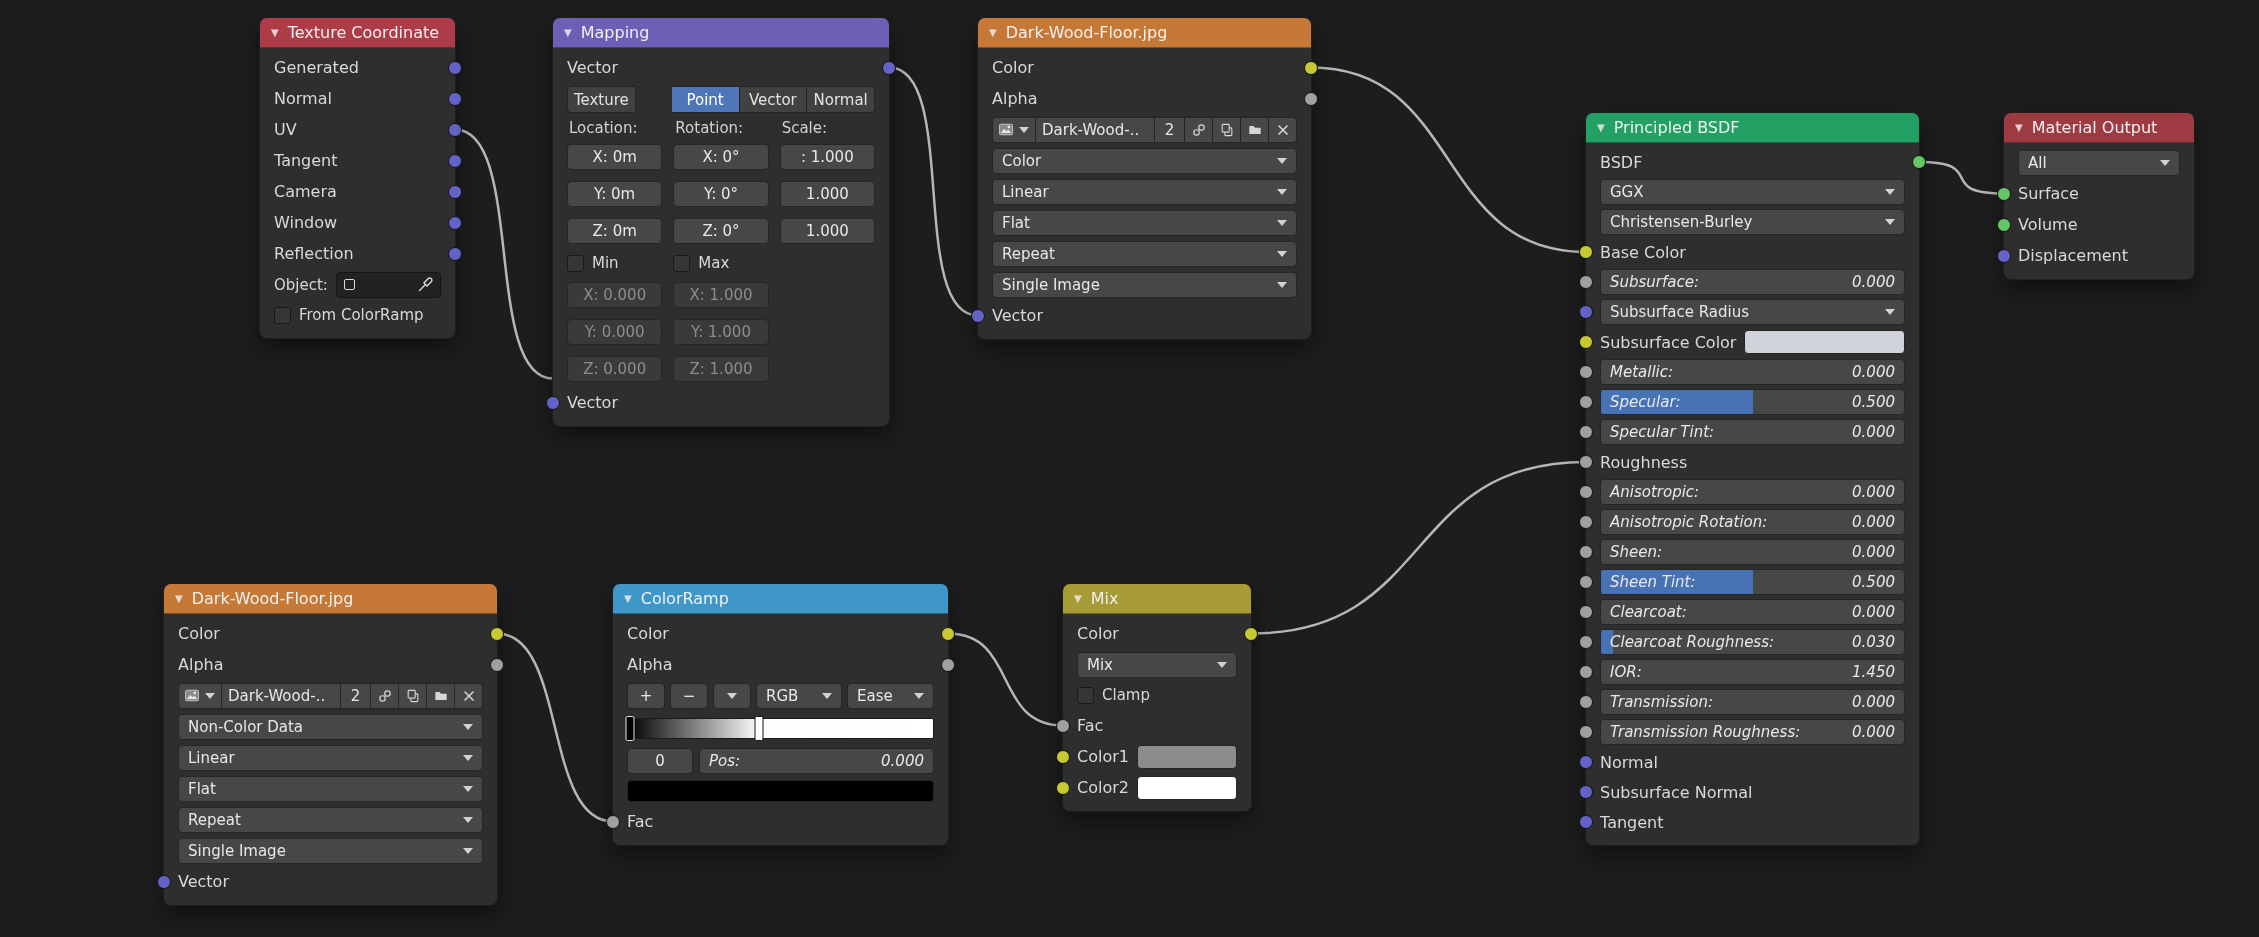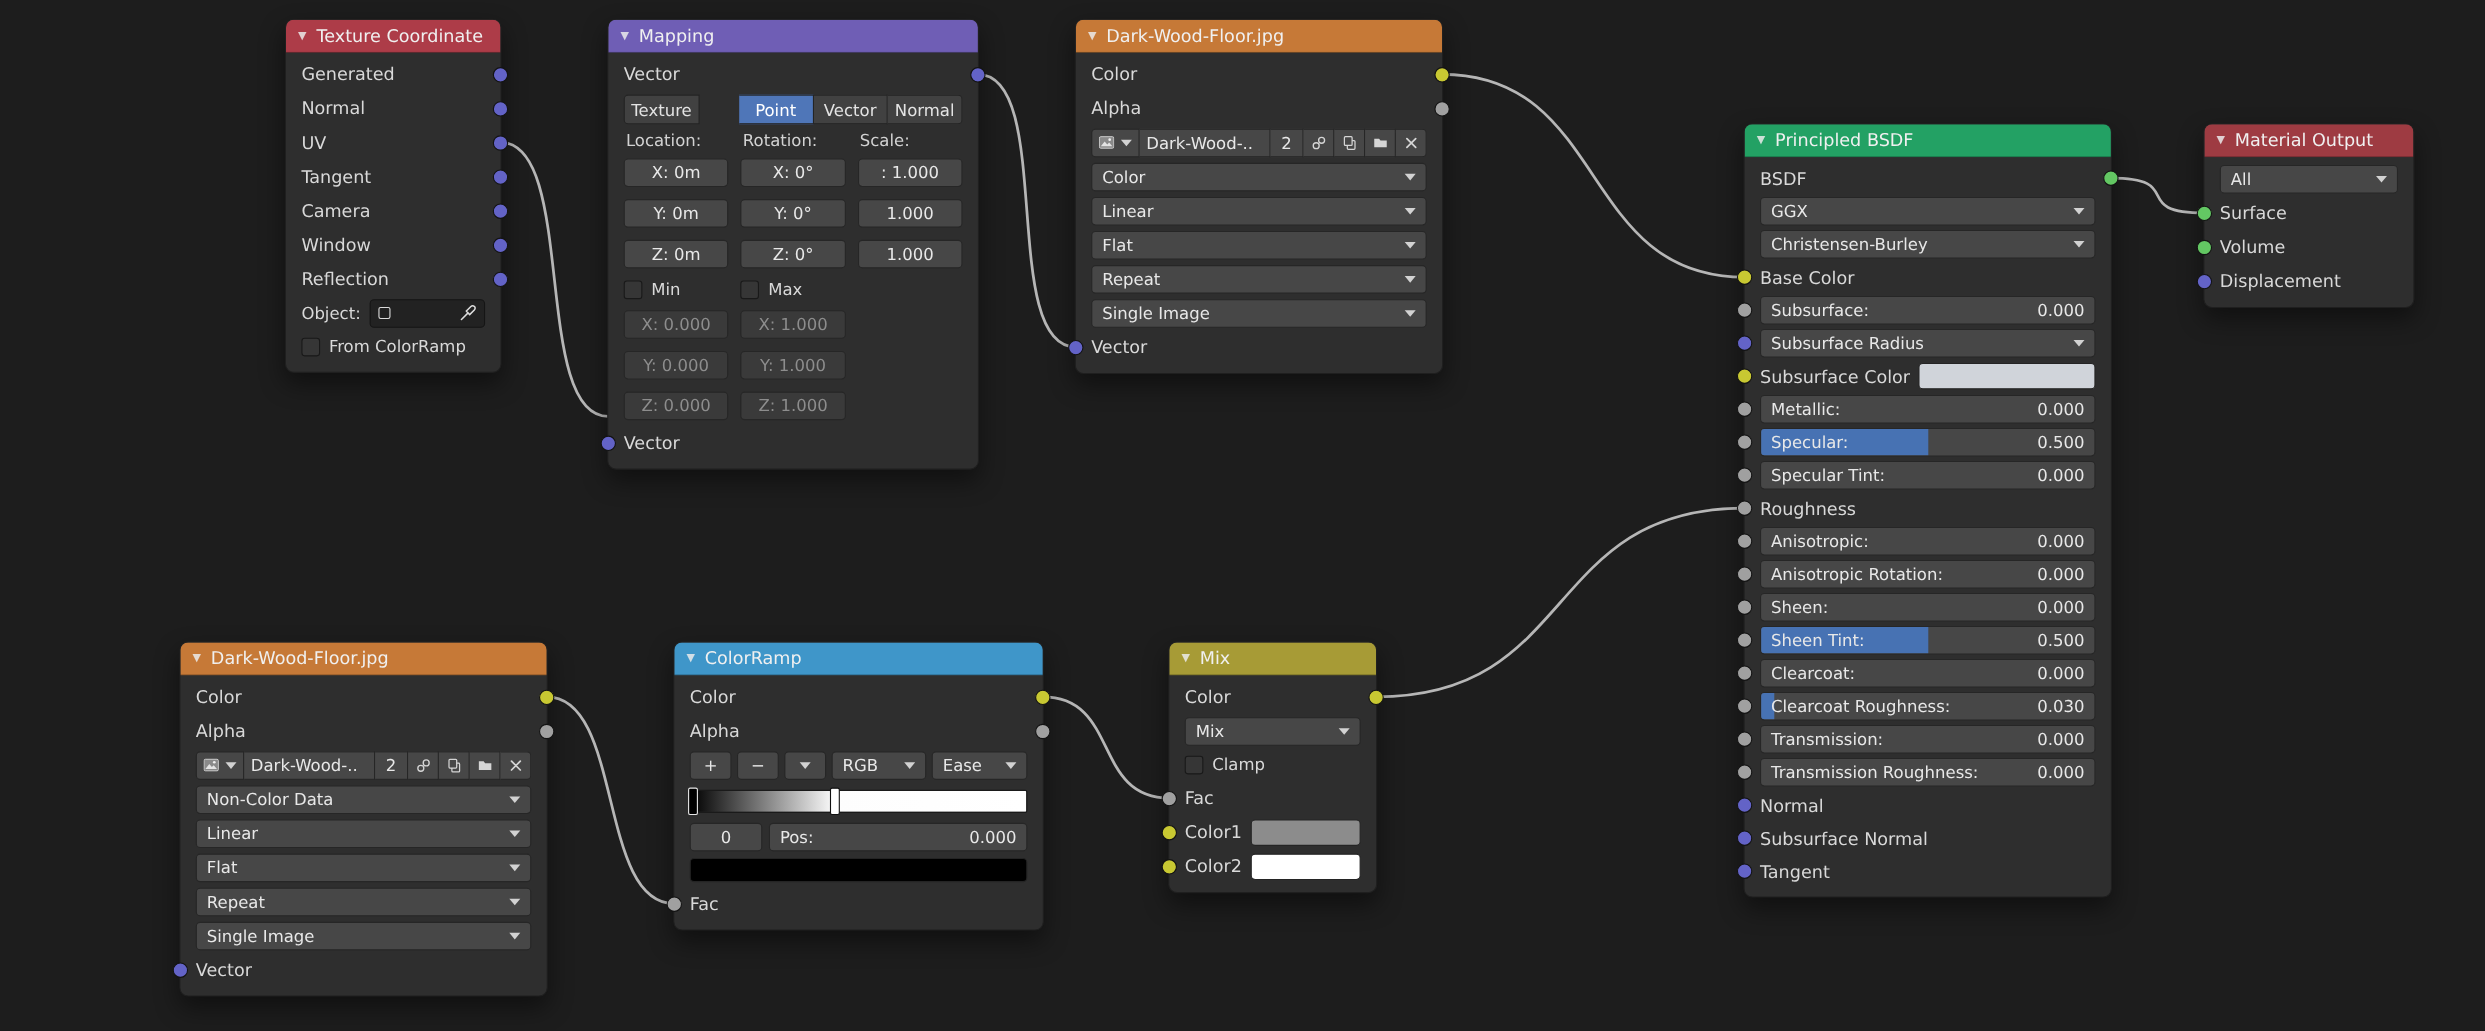--- a/index.html
+++ b/index.html
@@ -24,21 +24,21 @@
   .sock.o { right: -7px; } .sock.i { left: -7px; }
   .s-vec { background: #6363c7; } .s-col { background: #c8c832; }
   .s-val { background: #a0a0a0; } .s-shd { background: #63c763; }
 
   .w { position: relative; height: 26px; background: #474747; border: 1px solid #262626; border-radius: 4px;
     display: flex; align-items: center; padding: 0 9px; flex: 1; color: #e8e8e8; font-size: 15px; overflow: hidden; }
   .chev { margin-left: auto; width: 0; height: 0; border-left: 5px solid transparent;
     border-right: 5px solid transparent; border-top: 6px solid #d2d2d2; flex: none; }
   .slider { justify-content: space-between; }
   .fill { position: absolute; left: 0; top: 0; bottom: 0; background: #4772b3; }
-  .sl, .sv { position: relative; z-index: 1; }
+  .sl, .sv { position: relative; z-index: 1; font-style: italic; }
   .swatch { flex: 1; height: 24px; border: 1px solid #242424; border-radius: 4px; }
   .cb { width: 17px; height: 17px; background: #363636; border: 1px solid #191919; border-radius: 3px; flex: none; }
 
   .g3 { display: grid; grid-template-columns: 1fr 1fr 1fr; column-gap: 7px; row-gap: 5px;
     padding: 0 14px; margin: 2px 0 5px; gap: 11px; }
   .colhead { font-size: 15px; color: #d2d2d2; padding: 2px 2px; }
   .nf { height: 26px; background: #474747; border: 1px solid #262626; border-radius: 4px;
     display: flex; align-items: center; justify-content: center; color: #e8e8e8; font-size: 15px; }
   .nf.dis { background: #3a3a3a; color: #8d8d8d; }
   .cbrow { display: flex; align-items: center; gap: 8px; height: 28px; font-size: 15px; }
@@ -399,20 +399,27 @@
         <span class="sock i s-val"></span>
         <div class="w slider">
           <span class="fill" style="width:4%"></span>
           <span class="sl">Clearcoat Roughness:</span>
           <span class="sv">0.030</span>
         </div>
       </div>
       <div class="row h30">
         <span class="sock i s-val"></span>
         <div class="w slider">
+          <span class="sl">IOR:</span>
+          <span class="sv">1.450</span>
+        </div>
+      </div>
+      <div class="row h30">
+        <span class="sock i s-val"></span>
+        <div class="w slider">
           <span class="sl">Transmission:</span>
           <span class="sv">0.000</span>
         </div>
       </div>
       <div class="row h30">
         <span class="sock i s-val"></span>
         <div class="w slider">
           <span class="sl">Transmission Roughness:</span>
           <span class="sv">0.000</span>
         </div>

